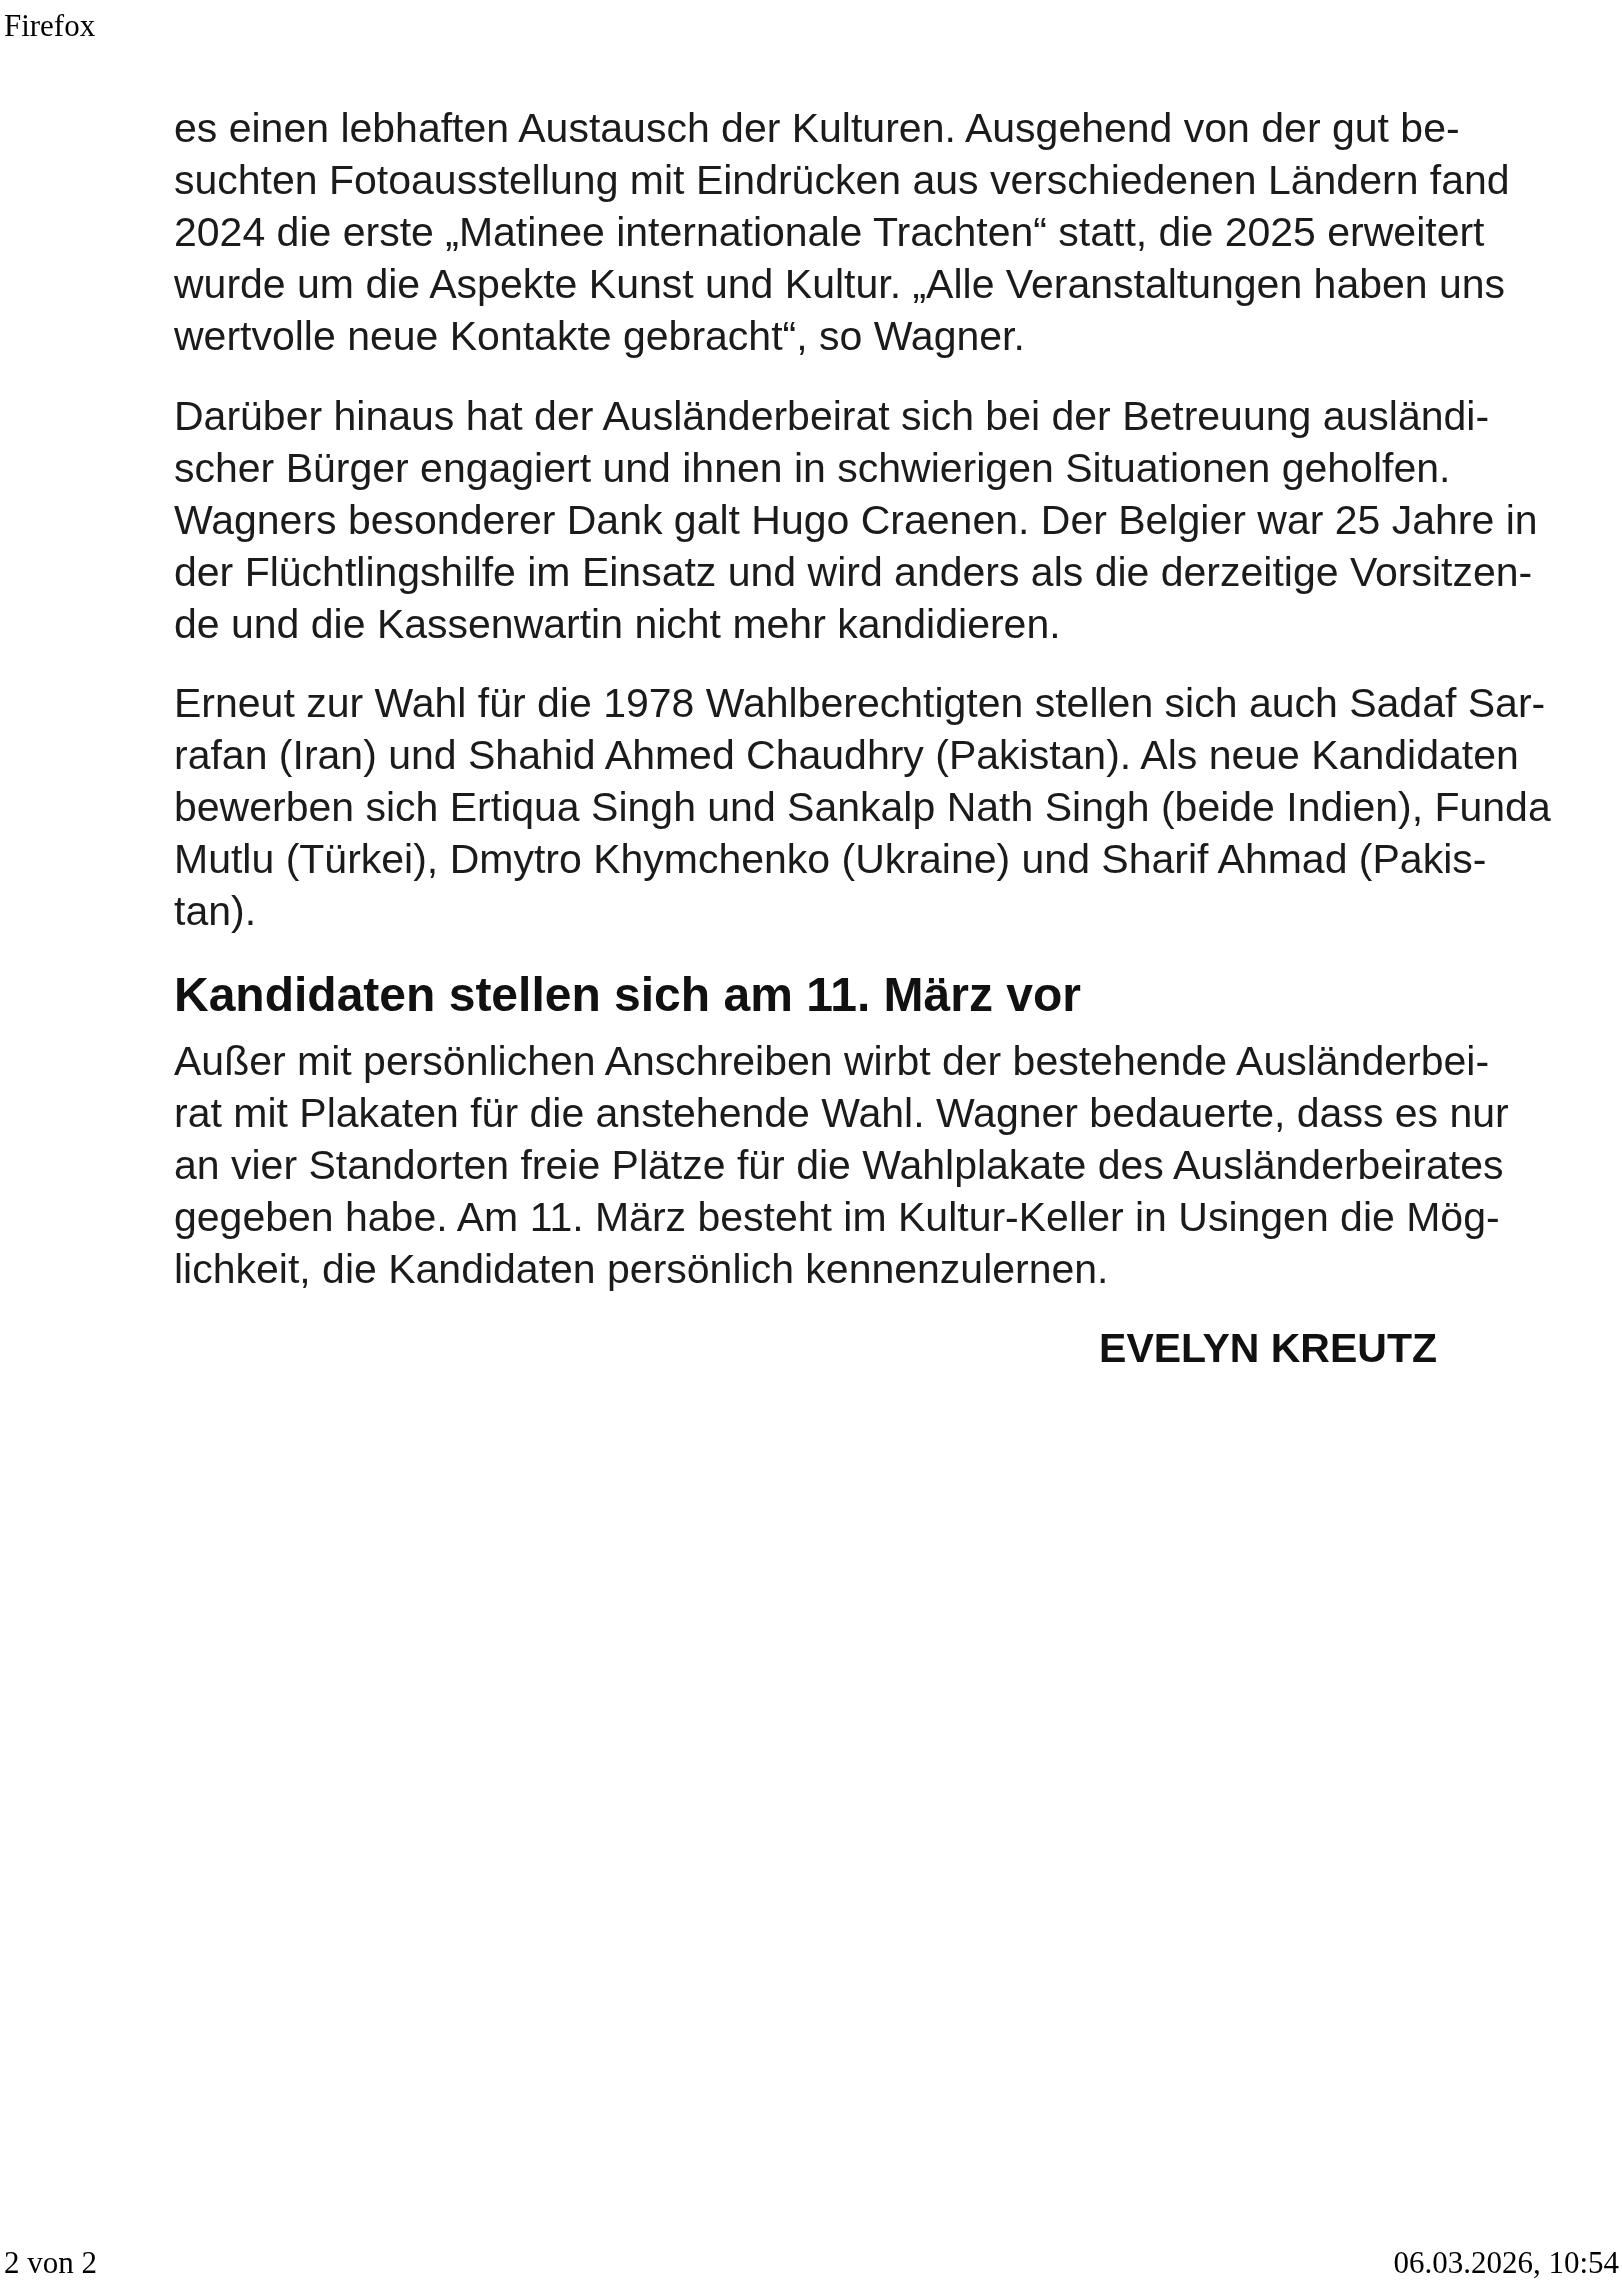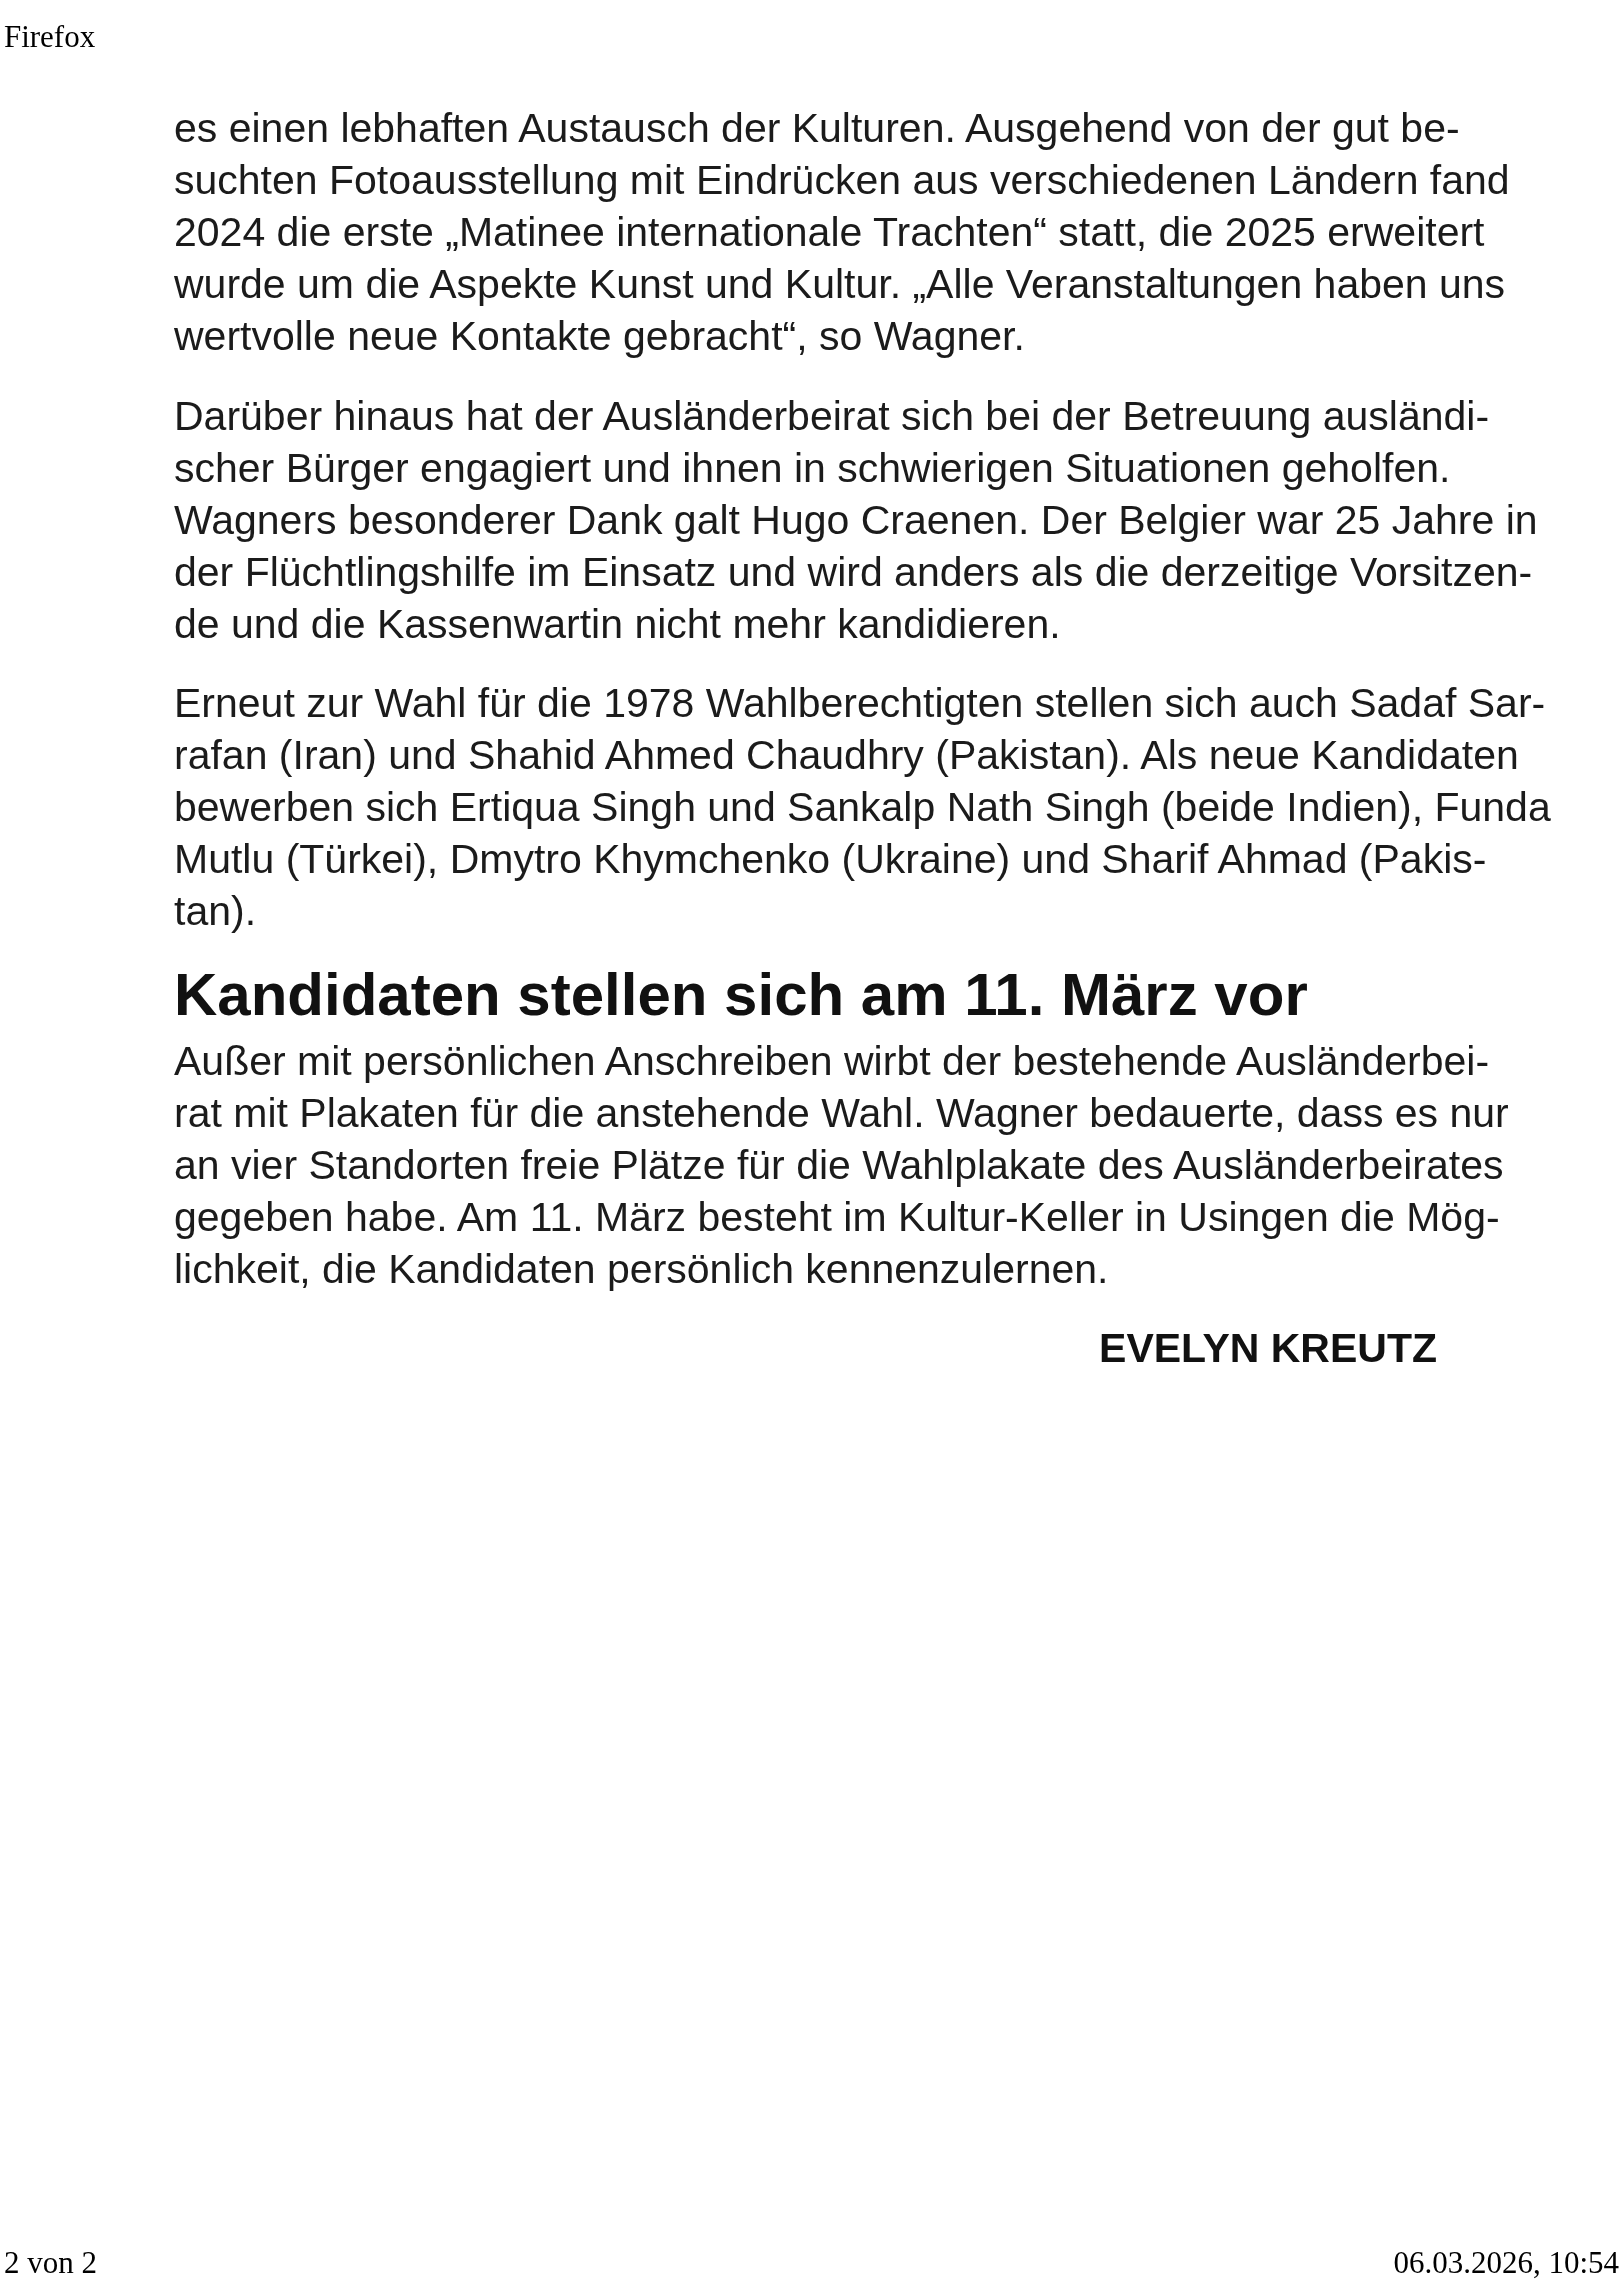--- a/index.html
+++ b/index.html
@@ -20,41 +20,41 @@
     right: 3.9px;
     display: flex;
     justify-content: space-between;
     align-items: baseline;
     font-family: "Liberation Serif", "DejaVu Serif", serif;
     font-size: 31px;
     line-height: 34px;
     color: #000000;
     white-space: pre;
   }
-  .print-bar.top { top: 20px; }
+  .print-bar.top { top: 9px; }
   .print-bar.bottom { bottom: 15px; }
 
   
   .content {
     position: absolute;
     left: 174px;
     top: 102px;
     width: 1279px;
     font-family: "Liberation Sans", "DejaVu Sans", sans-serif;
     color: #1b1b1b;
   }
   .body-para {
     font-size: 41px;
     line-height: 52px;
     margin: 0 0 27.5px 0;
     white-space: pre;   
     letter-spacing: 0px;
   }
   .section-heading {
-    font-size: 60px;
+    font-size: 48px;
     line-height: 59px;
     font-weight: bold;
     color: #111111;
     margin: 22px 0 11px 0;
     white-space: pre;
   }
   .byline {
     font-size: 41px;
     line-height: 52px;
     font-weight: bold;

